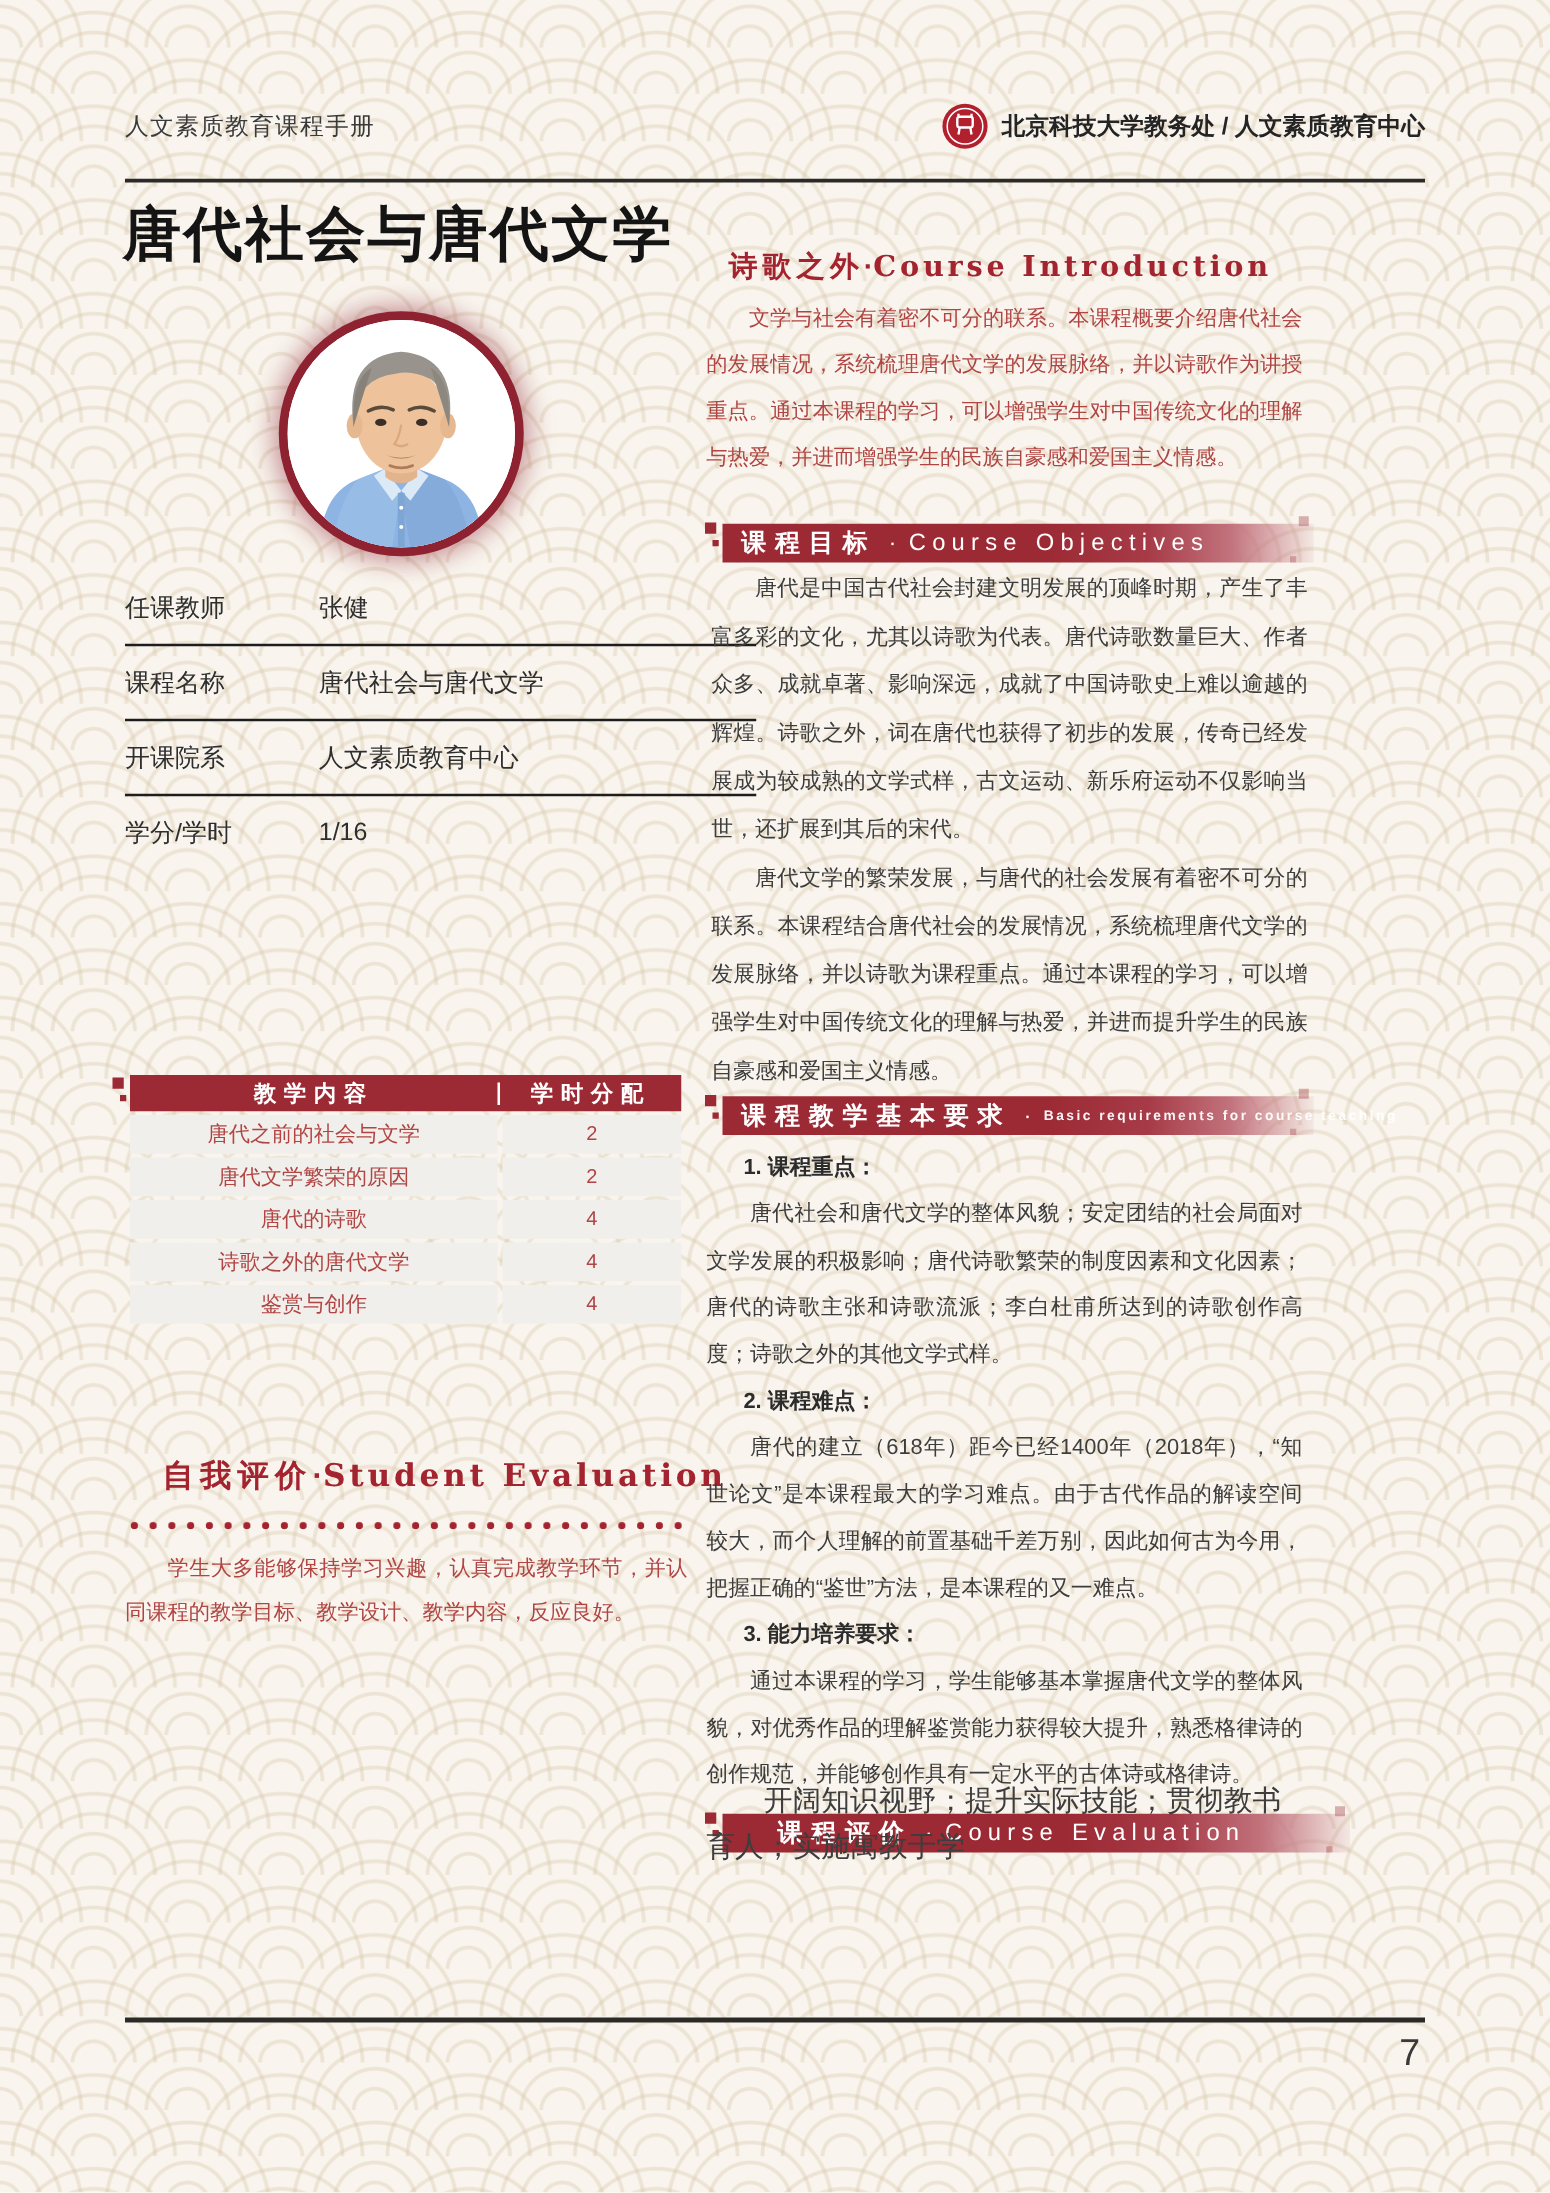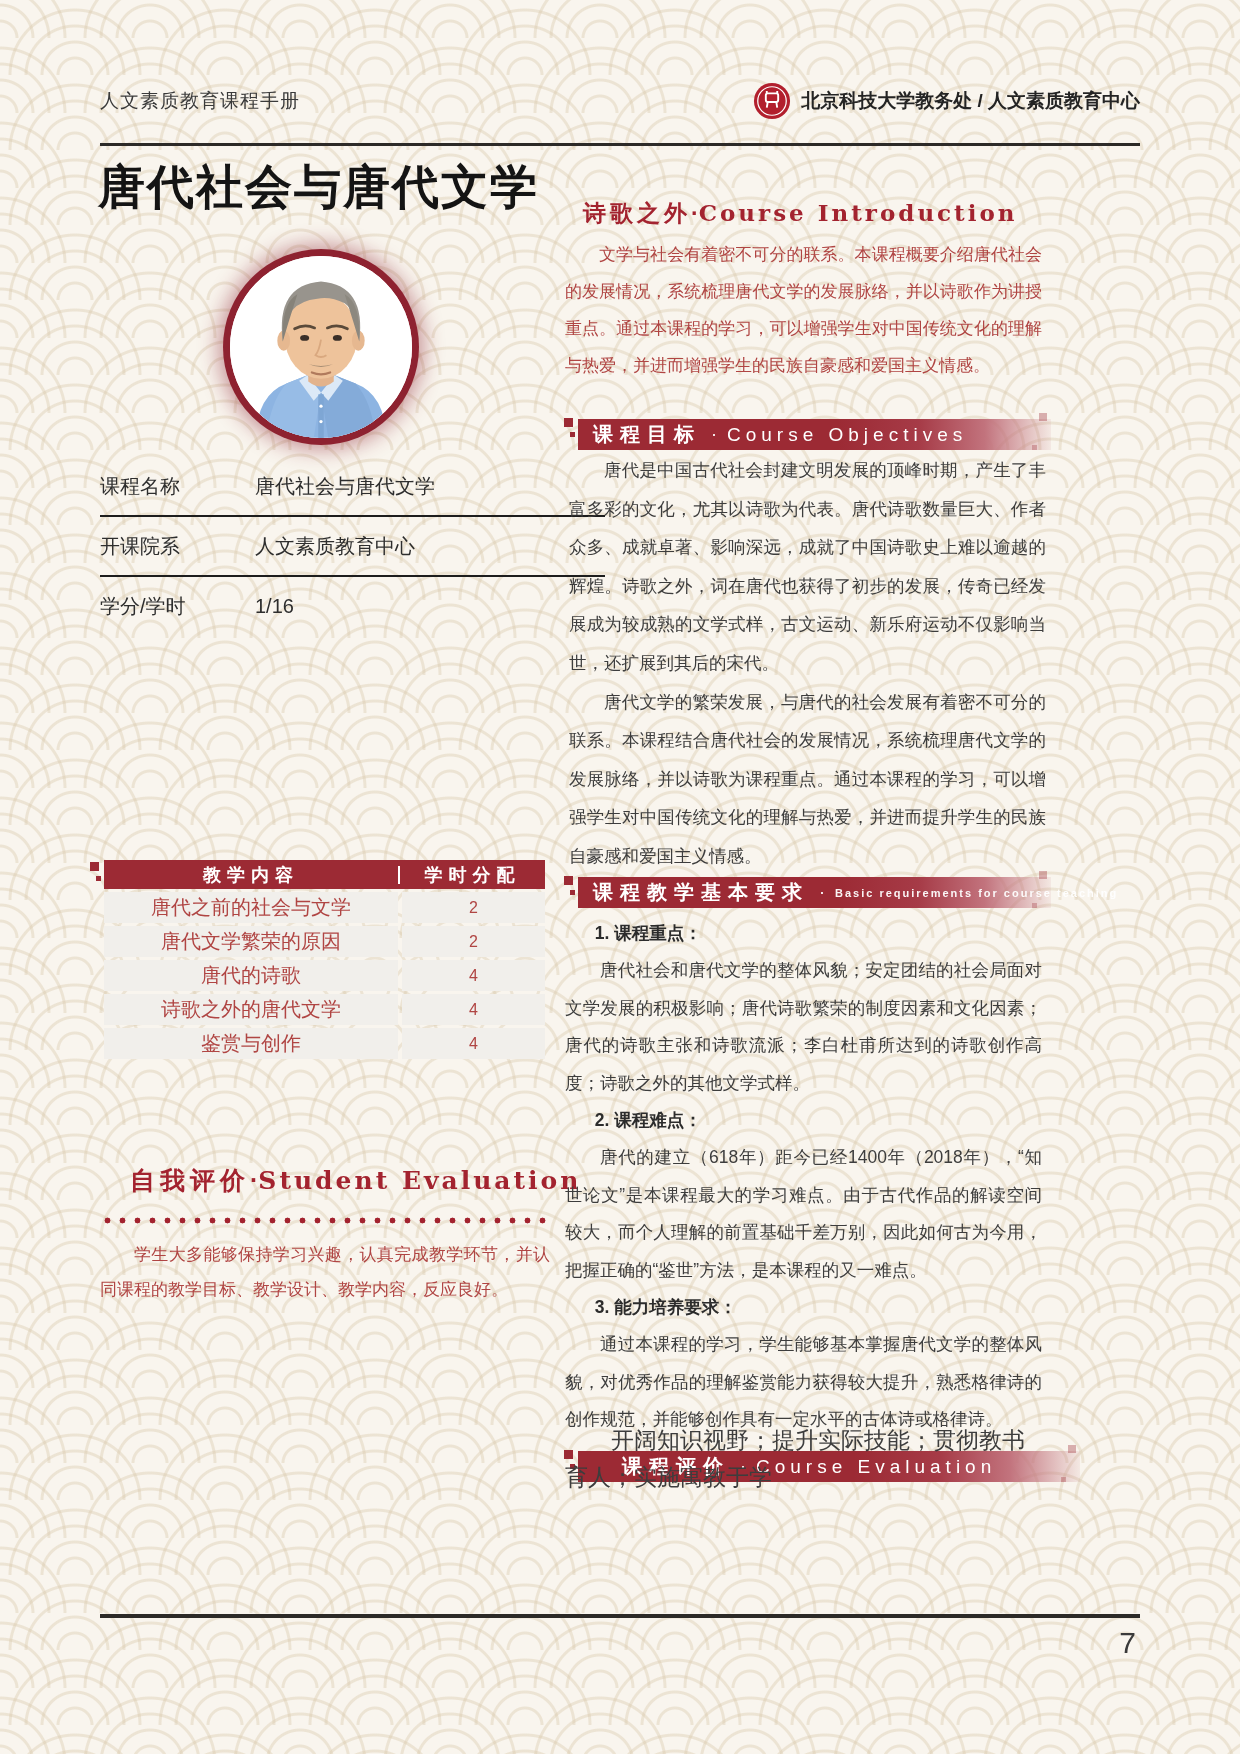--- a/index.html
+++ b/index.html
@@ -46,21 +46,21 @@
   .sched { position:absolute; left:104px; top:860px; width:441px; }
   .sched-head { position:relative; height:29px; background:#9c2a34; display:flex; align-items:center;
                 color:#fff; font-weight:bold; font-size:18px; letter-spacing:6px; }
   .sched-head::before { content:""; position:absolute; left:-14px; top:2px; width:9px; height:9px; background:#9c2a34; }
   .sched-head::after  { content:""; position:absolute; left:-8px; top:16px; width:5px; height:5px; background:#9c2a34; }
   .sh-c1 { width:294px; text-align:center; }
   .sh-div { width:2px; height:18px; background:#fff; }
   .sh-c2 { flex:1; text-align:center; }
   .sched-row { display:flex; margin-top:3px; }
   .cell-topic { width:294px; margin-right:4px; background:#f1efeb; height:31px; line-height:31px;
-                text-align:center; color:#b04543; font-size:20px; }
+                text-align:center; color:#b04543; font-size:17px; }
   .cell-hours { flex:1; background:#f1efeb; height:31px; line-height:31px; text-align:center;
                 color:#b04543; font-size:16px; }
 
   .se-heading { position:absolute; left:130px; top:1164px; width:420px; text-align:center;
                 font-size:25px; font-weight:bold; color:#a3232f; white-space:nowrap; }
   .se-heading .zh { letter-spacing:5px; }
   .se-heading .en { font-family:"DejaVu Serif","Liberation Serif",serif; letter-spacing:3px; }
   .se-dots { position:absolute; left:100px; top:1217px; width:450px; height:7px;
              background-image:radial-gradient(circle, #a3232f 2.7px, rgba(163,35,47,0) 3.2px);
              background-size:15px 7px; background-repeat:repeat-x; }
@@ -159,20 +159,24 @@
         <ellipse cx="118" cy="90" rx="5" ry="3.2" fill="#3a2f28"></ellipse>
         <path d="M100,92 Q98,104 94,109 Q100,113 106,109" stroke="#d9a87f" stroke-width="2" fill="none"></path>
         <path d="M87,119 Q100,125 113,119 Q100,123 87,119 Z" fill="#7d6e5e" opacity="0.65"></path>
         <path d="M90,128 Q100,132 110,128" stroke="#b07a5c" stroke-width="2.5" fill="none" stroke-linecap="round"></path>
       </svg>
     </div>
   </div>
 
   <div class="info-table">
     <div class="info-row">
+      <span class="info-label">任课教师</span>
+      <span class="info-value">张健</span>
+    </div>
+    <div class="info-row">
       <span class="info-label">课程名称</span>
       <span class="info-value">唐代社会与唐代文学</span>
     </div>
     <div class="info-row">
       <span class="info-label">开课院系</span>
       <span class="info-value">人文素质教育中心</span>
     </div>
     <div class="info-row">
       <span class="info-label">学分/学时</span>
       <span class="info-value">1/16</span>

